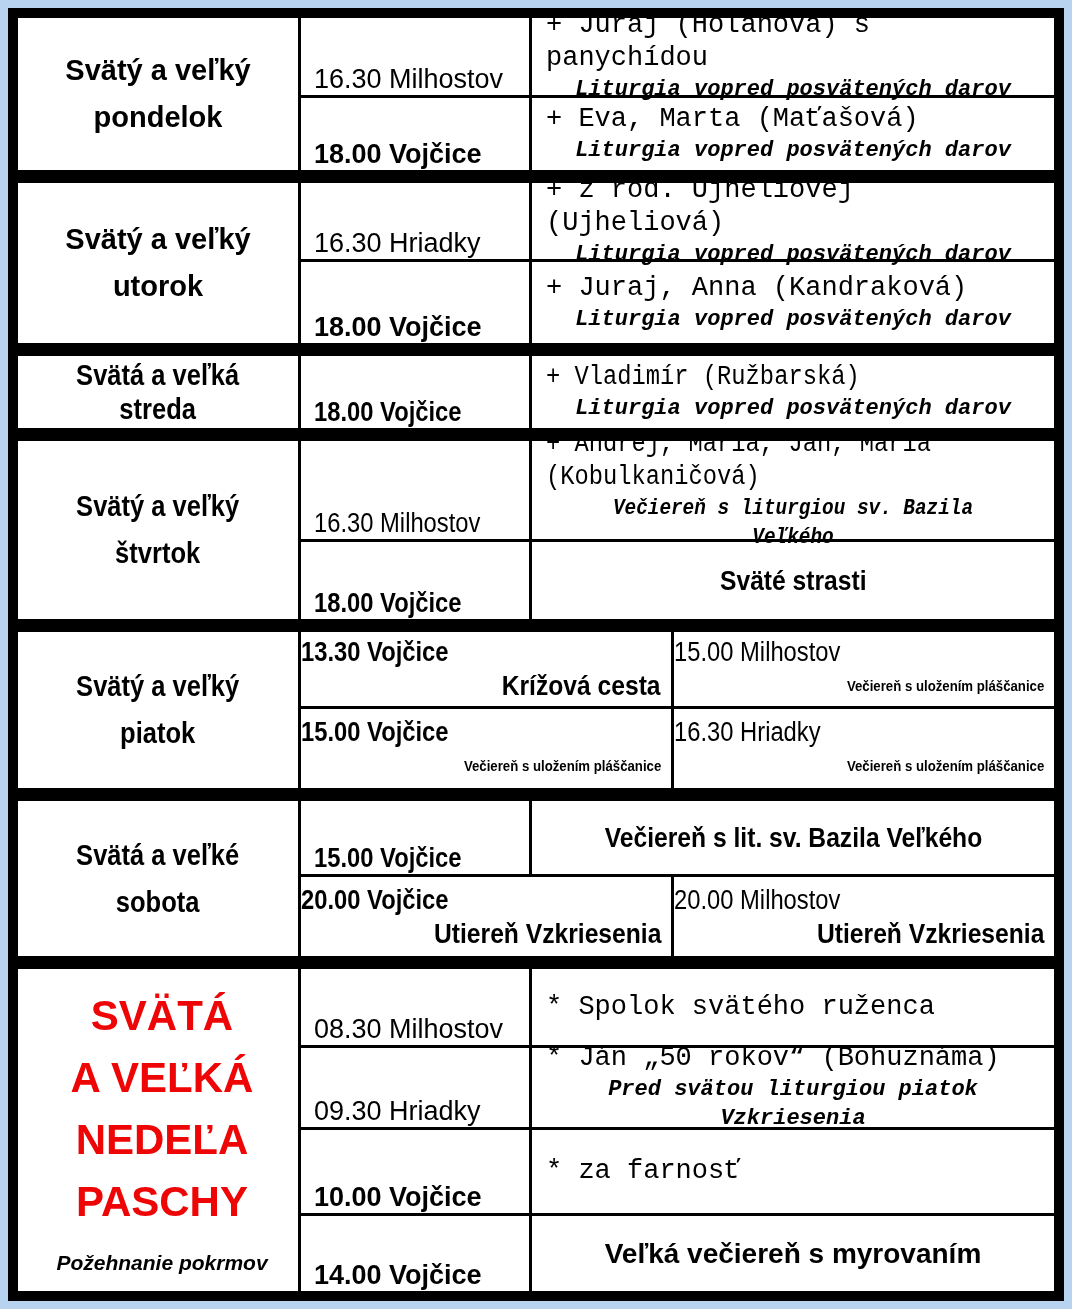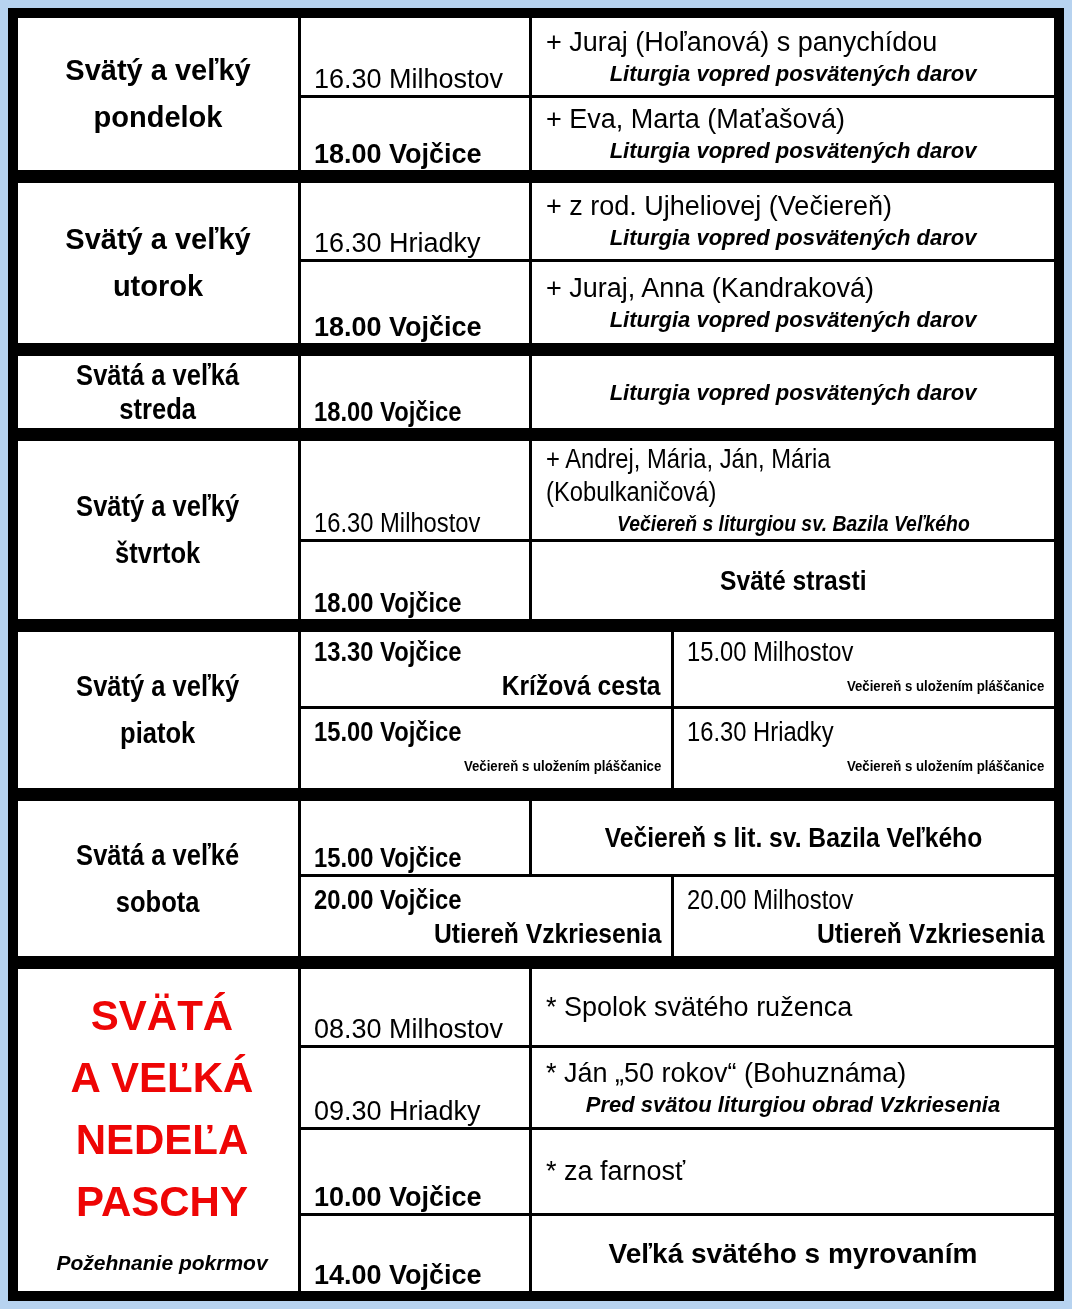--- a/index.html
+++ b/index.html
@@ -26,32 +26,32 @@
   
   .rows{flex:1;display:flex;flex-direction:column;min-width:0;}
   .srow{display:flex;flex:1;min-height:0;}
   .srow + .srow{border-top:3px solid #000;}
   .time-cell{
     flex:0 0 231px;width:231px;border-right:3px solid #000;box-sizing:border-box;
     display:flex;align-items:flex-end;padding-left:13px;font-size:27px;
   }
   .desc-cell{
     flex:1;min-width:0;display:flex;flex-direction:column;justify-content:center;
-    padding:3px 8px;box-sizing:border-box;
+    padding:3px 8px;box-sizing:border-box;font-family:Liberation Mono, monospace;
   }
   .name{font-size:27px;line-height:33px;padding-left:6px;white-space:pre-line;}
   .note{font-size:22px;line-height:29px;font-weight:bold;font-style:italic;text-align:center;}
   .center-line{
     flex:1;display:flex;align-items:center;justify-content:center;
     font-weight:bold;font-size:28px;text-align:center;
   }
   
   .split-cell{
     flex:1;min-width:0;display:flex;flex-direction:column;justify-content:center;
-    padding:4px 10px 6px 13px;box-sizing:border-box;
+    padding:4px 10px 6px 0;box-sizing:border-box;
   }
   .split-cell.first{flex:0 0 373px;width:373px;border-right:3px solid #000;}
   .split-time{font-size:27px;line-height:35px;}
   .split-note{font-size:15px;line-height:31px;font-weight:bold;text-align:right;}
   .split-note.big{font-size:28px;}
   .b{font-weight:bold;}
   
   .sq{display:inline-block;transform:scaleX(0.88);white-space:pre-line;}
   .o-l{transform-origin:0 50%;}
   .o-r{transform-origin:100% 50%;}
@@ -98,21 +98,21 @@
       <div class="day-cell">
         <div class="day">Svätý a veľký
 utorok</div>
       </div>
       <div class="rows">
         <div class="srow" style="flex:0 0 76px">
           <div class="time-cell">
               <span>16.30 Hriadky</span>
             </div>
           <div class="desc-cell">
-            <div class="name">+ z rod. Ujheliovej (Večiereň)</div>
+            <div class="name">+ z rod. Ujheliovej (Ujheliová)</div>
             <div class="note">Liturgia vopred posvätených darov</div>
           </div>
         </div>
         <div class="srow">
           <div class="time-cell">
               <span class="b">18.00 Vojčice</span>
             </div>
           <div class="desc-cell">
             <div class="name">+ Juraj, Anna (Kandraková)</div>
             <div class="note">Liturgia vopred posvätených darov</div>
@@ -125,20 +125,21 @@
       <div class="day-cell">
         <div class="day tight"><span class="sq o-c">Svätá a veľká
 streda</span></div>
       </div>
       <div class="rows">
         <div class="srow">
           <div class="time-cell">
               <span class="b sq o-l">18.00 Vojčice</span>
             </div>
           <div class="desc-cell">
+            <div class="name"><span class="sq o-l">+ Vladimír (Ružbarská)</span></div>
             <div class="note">Liturgia vopred posvätených darov</div>
           </div>
         </div>
       </div>
     </section>
 
     <section class="block" style="flex:0 0 178px">
       <div class="day-cell">
         <div class="day"><span class="sq o-c">Svätý a veľký
 štvrtok</span></div>
@@ -237,34 +238,34 @@
           <div class="desc-cell">
             <div class="name">* Spolok svätého ruženca</div>
           </div>
         </div>
         <div class="srow" style="flex:0 0 79px">
           <div class="time-cell">
               <span>09.30 Hriadky</span>
             </div>
           <div class="desc-cell">
             <div class="name">* Ján „50 rokov“ (Bohuznáma)</div>
-            <div class="note">Pred svätou liturgiou obrad Vzkriesenia</div>
+            <div class="note">Pred svätou liturgiou piatok Vzkriesenia</div>
           </div>
         </div>
         <div class="srow" style="flex:0 0 83px">
           <div class="time-cell">
               <span class="b">10.00 Vojčice</span>
             </div>
           <div class="desc-cell">
             <div class="name">* za farnosť</div>
           </div>
         </div>
         <div class="srow">
           <div class="time-cell">
               <span class="b">14.00 Vojčice</span>
             </div>
-          <div class="center-line">Veľká svätého s myrovaním</div>
+          <div class="center-line">Veľká večiereň s myrovaním</div>
         </div>
       </div>
     </section>
 
   </div>
 </div>
 
 </body></html>

